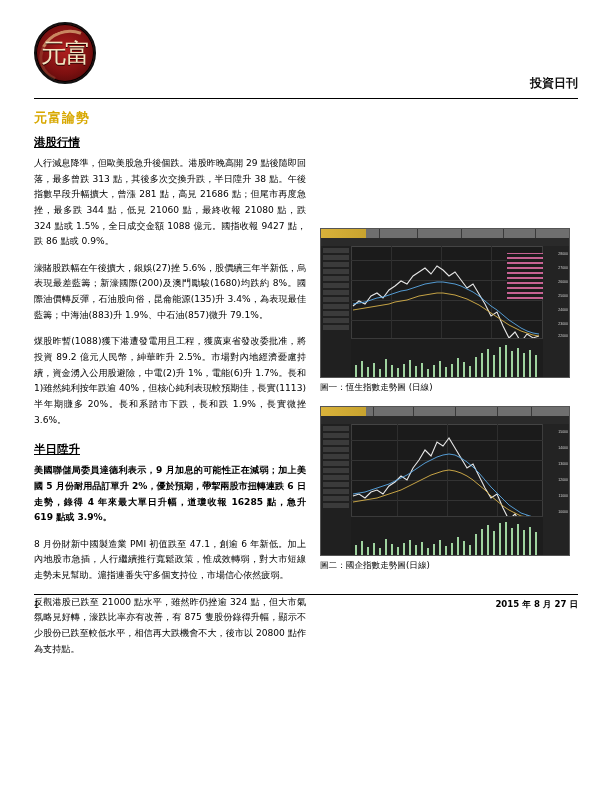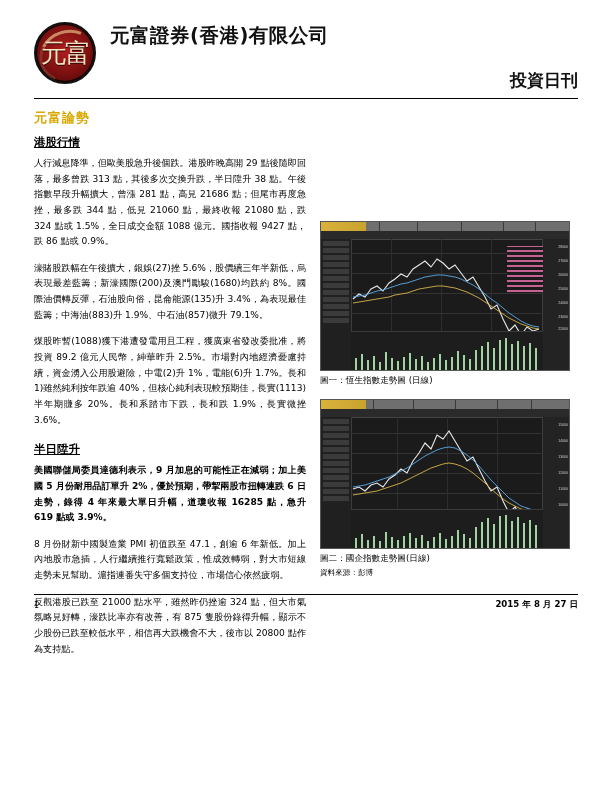--- a/index.html
+++ b/index.html
@@ -50,21 +50,21 @@
     font-family:"DejaVu Sans", sans-serif;
     font-size:19.5px;font-weight:bold;color:#111;letter-spacing:.5px;
     line-height:1.25;
   }
   .en-title{
     font-family:"Liberation Sans", sans-serif;
     font-size:9.5px;color:#222;margin-top:9px;letter-spacing:.2px;
   }
   .doc-kind{
     font-family:"DejaVu Sans", sans-serif;
-    font-size:17px;font-weight:bold;color:#111;
+    font-size:12px;font-weight:bold;color:#111;
     align-self:flex-end;padding-bottom:4px;white-space:nowrap;
   }
 
   .rule{height:1px;background:#000;margin:2px 0 0 0;}
 
   
   .section-title{
     font-family:"DejaVu Sans", sans-serif;
     font-size:13px;font-weight:bold;color:#d8a800;
     margin:10px 0 8px 0;
@@ -169,21 +169,20 @@
 <body>
 
 <div class="page">
 
   <div class="header">
     <div class="logo">
       <div class="swoosh"></div>
       <div class="glyph">元富</div>
     </div>
     <div class="titleblock">
-      <div class="cn-title">元富證券(香港)有限公司</div>
     </div>
     <div class="doc-kind">投資日刊</div>
   </div>
 
   <div class="rule"></div>
 
   <div class="section-title">元富論勢</div>
 
   <div class="content">
 
@@ -370,21 +369,20 @@
                 <rect x="160" y="11" width="2" height="27"></rect>
                   <rect x="166" y="7" width="2" height="31"></rect>
                 <rect x="172" y="13" width="2" height="25"></rect>
                   <rect x="178" y="10" width="2" height="28"></rect>
                 <rect x="184" y="15" width="2" height="23"></rect>
               </g>
             </svg>
           </div>
         </div>
         <div class="fig-cap">圖二：國企指數走勢圖(日線)</div>
-        <div class="fig-src">資料來源：彭博</div>
       </div>
 
     </div>
   </div>
 
   <div class="footer">
     <div class="line"></div>
     <div class="row">
       <div class="pg">1</div>
       <div class="date">2015 年 8 月 27 日</div>

